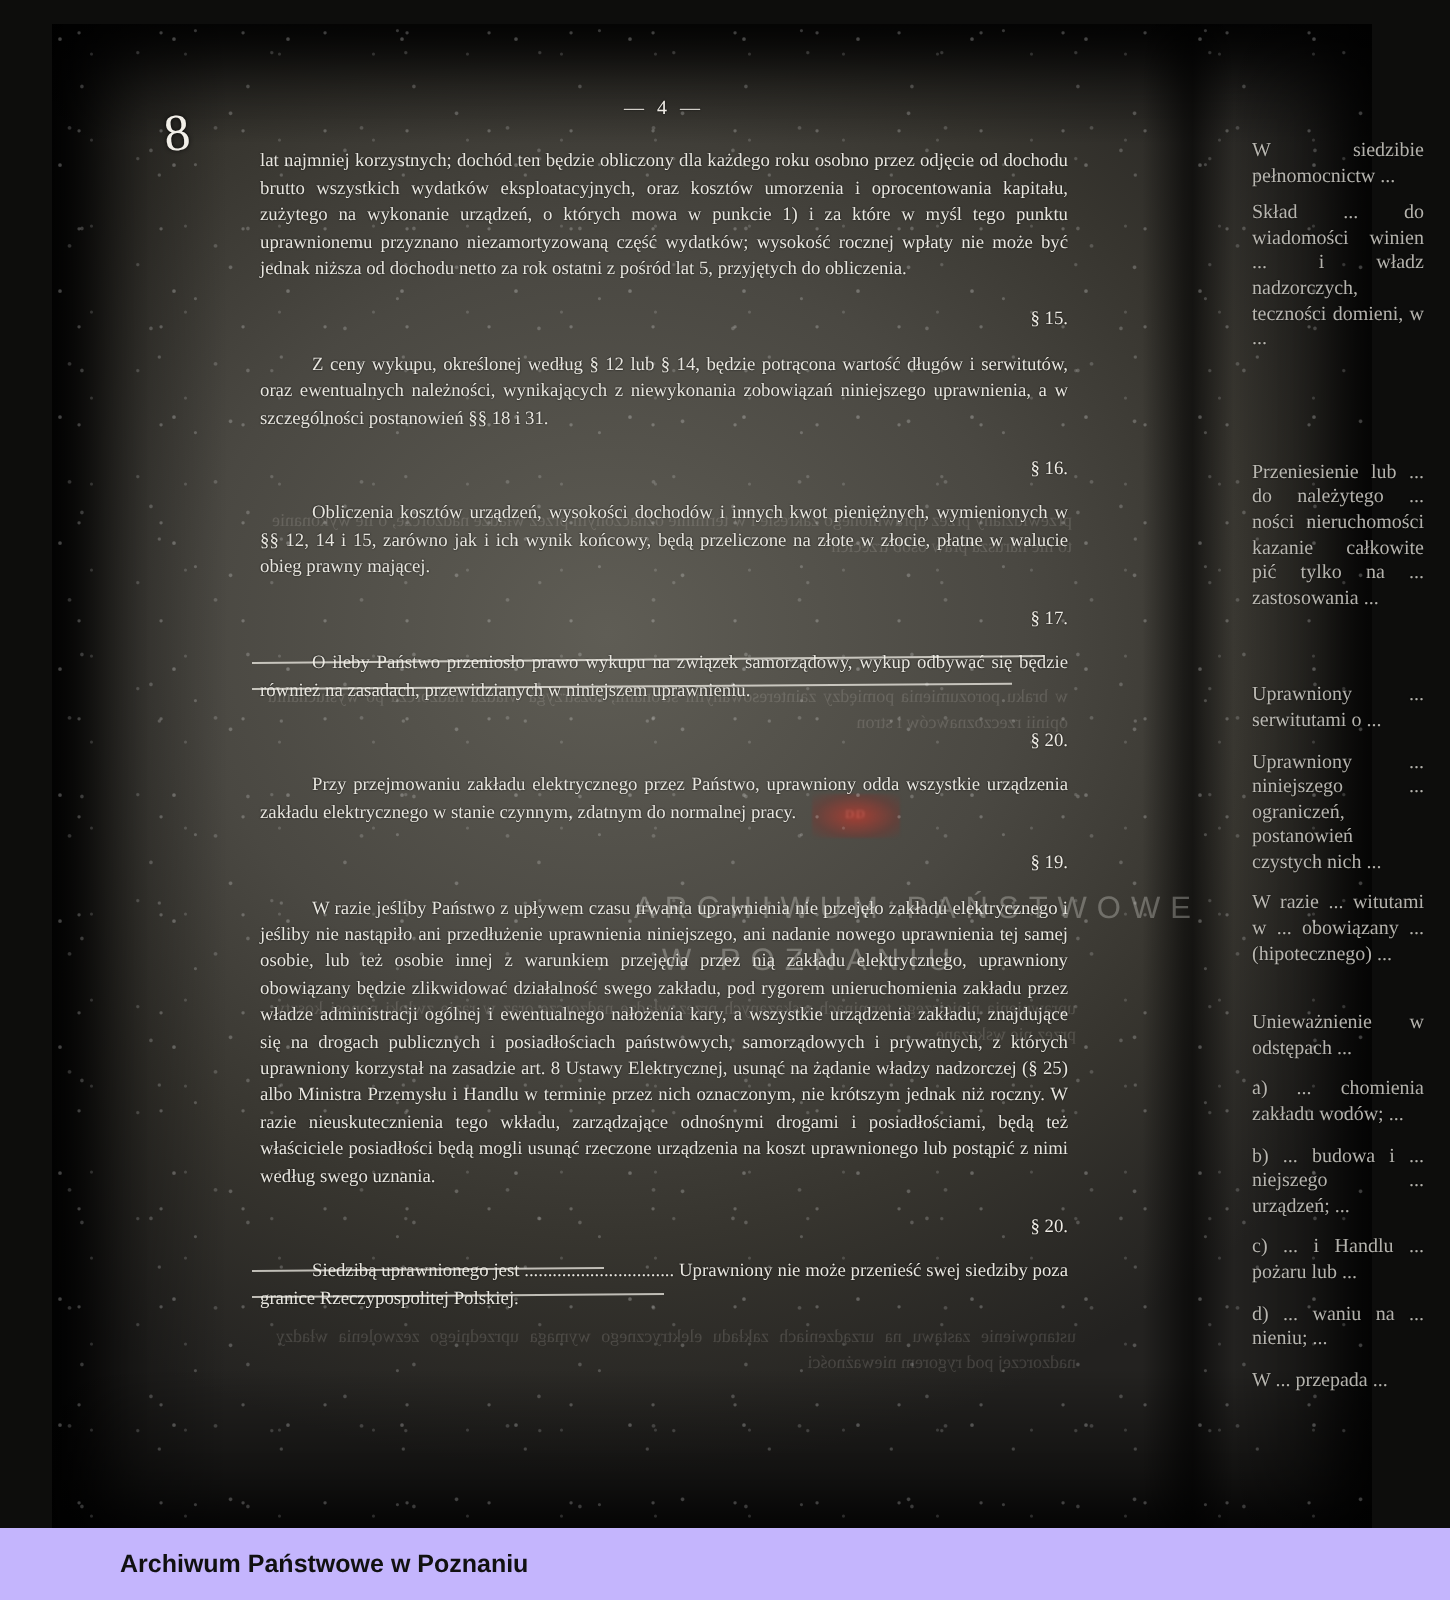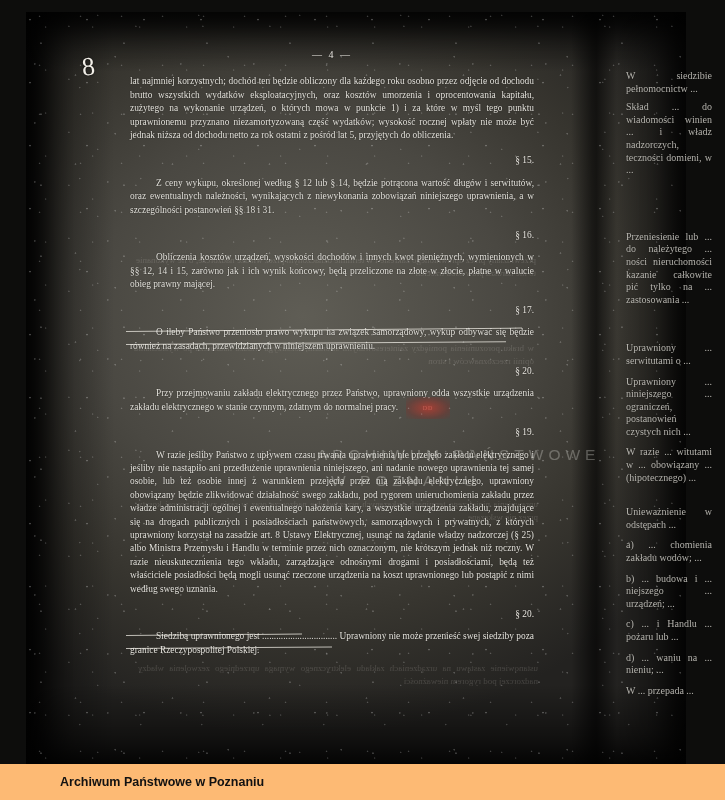--- a/index.html
+++ b/index.html
@@ -207,21 +207,21 @@
     text-align: justify;
   }
 
   
   .caption-bar {
     position: absolute;
     left: 0;
     bottom: 0;
     width: 725px;
     height: 36px;
-    background: #fdba74;
+    background: #c4b5fd;
     display: flex;
     align-items: center;
   }
   .caption-text {
     margin-left: 60px;
     font-family: "Liberation Sans", sans-serif;
     font-size: 12.5px;
     color: #111;
     font-weight: bold;
   }

